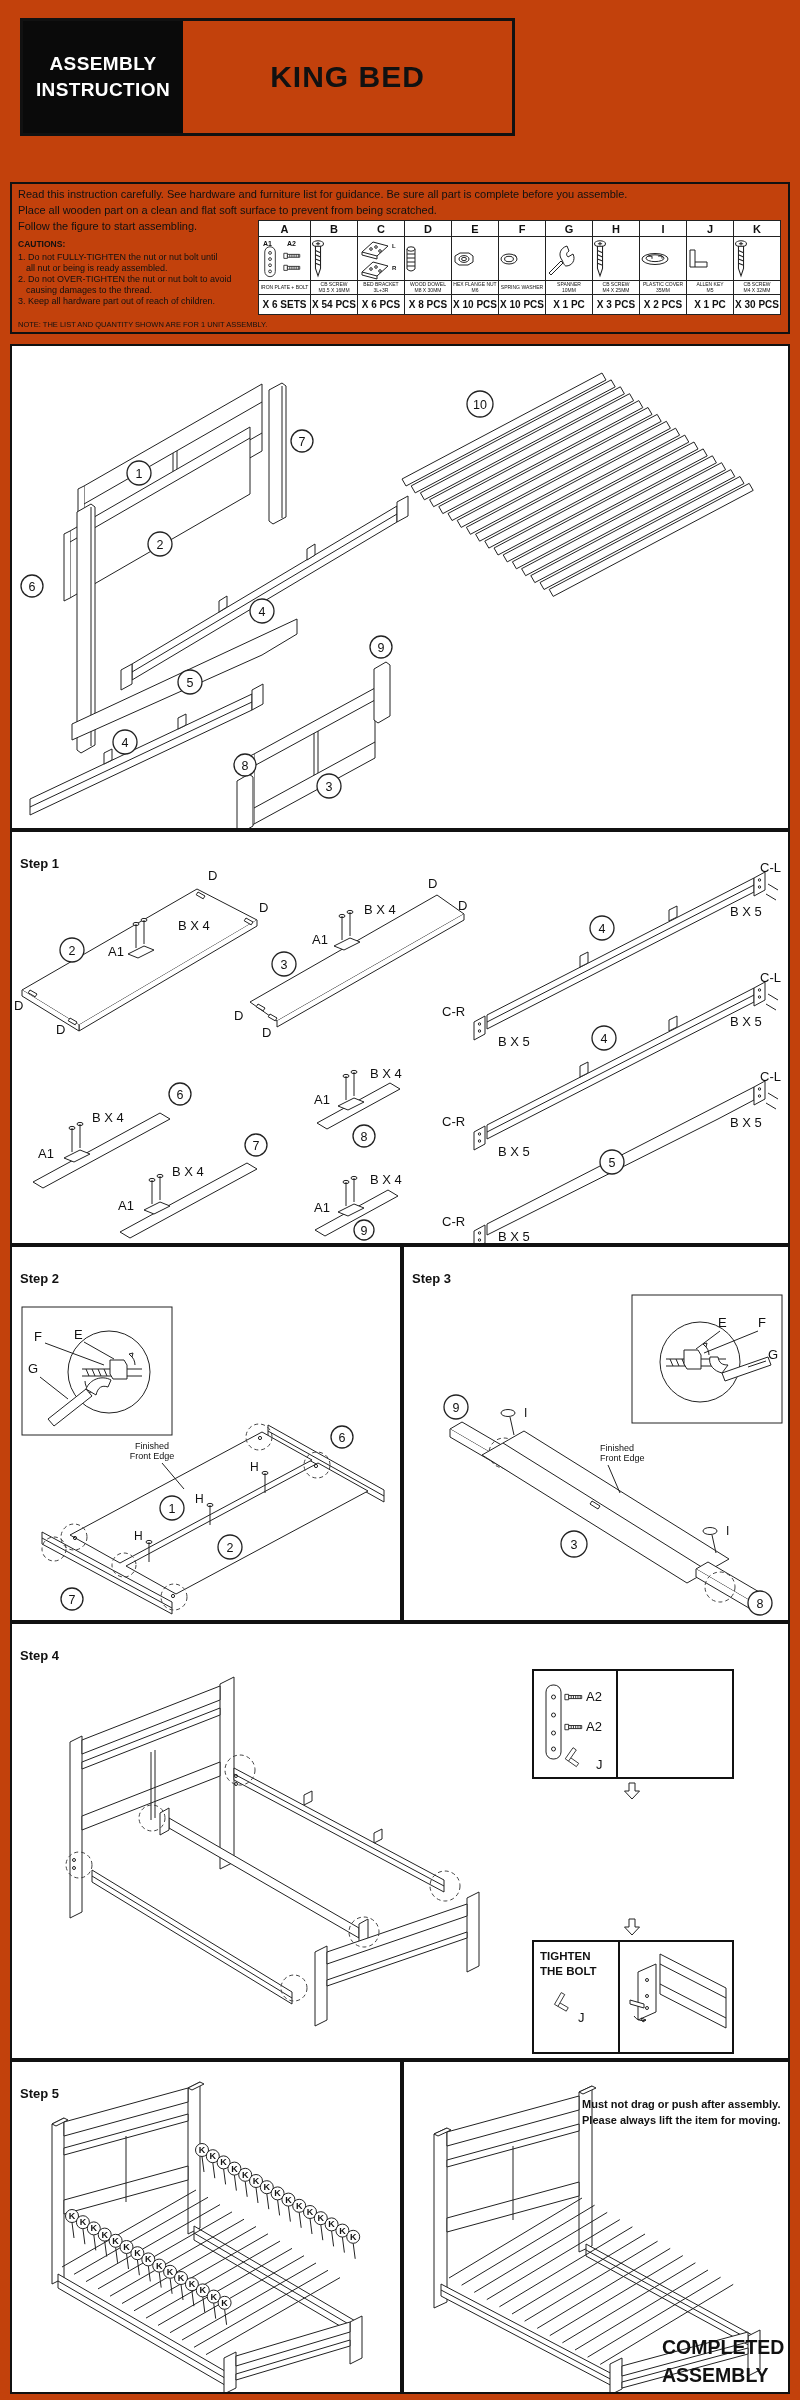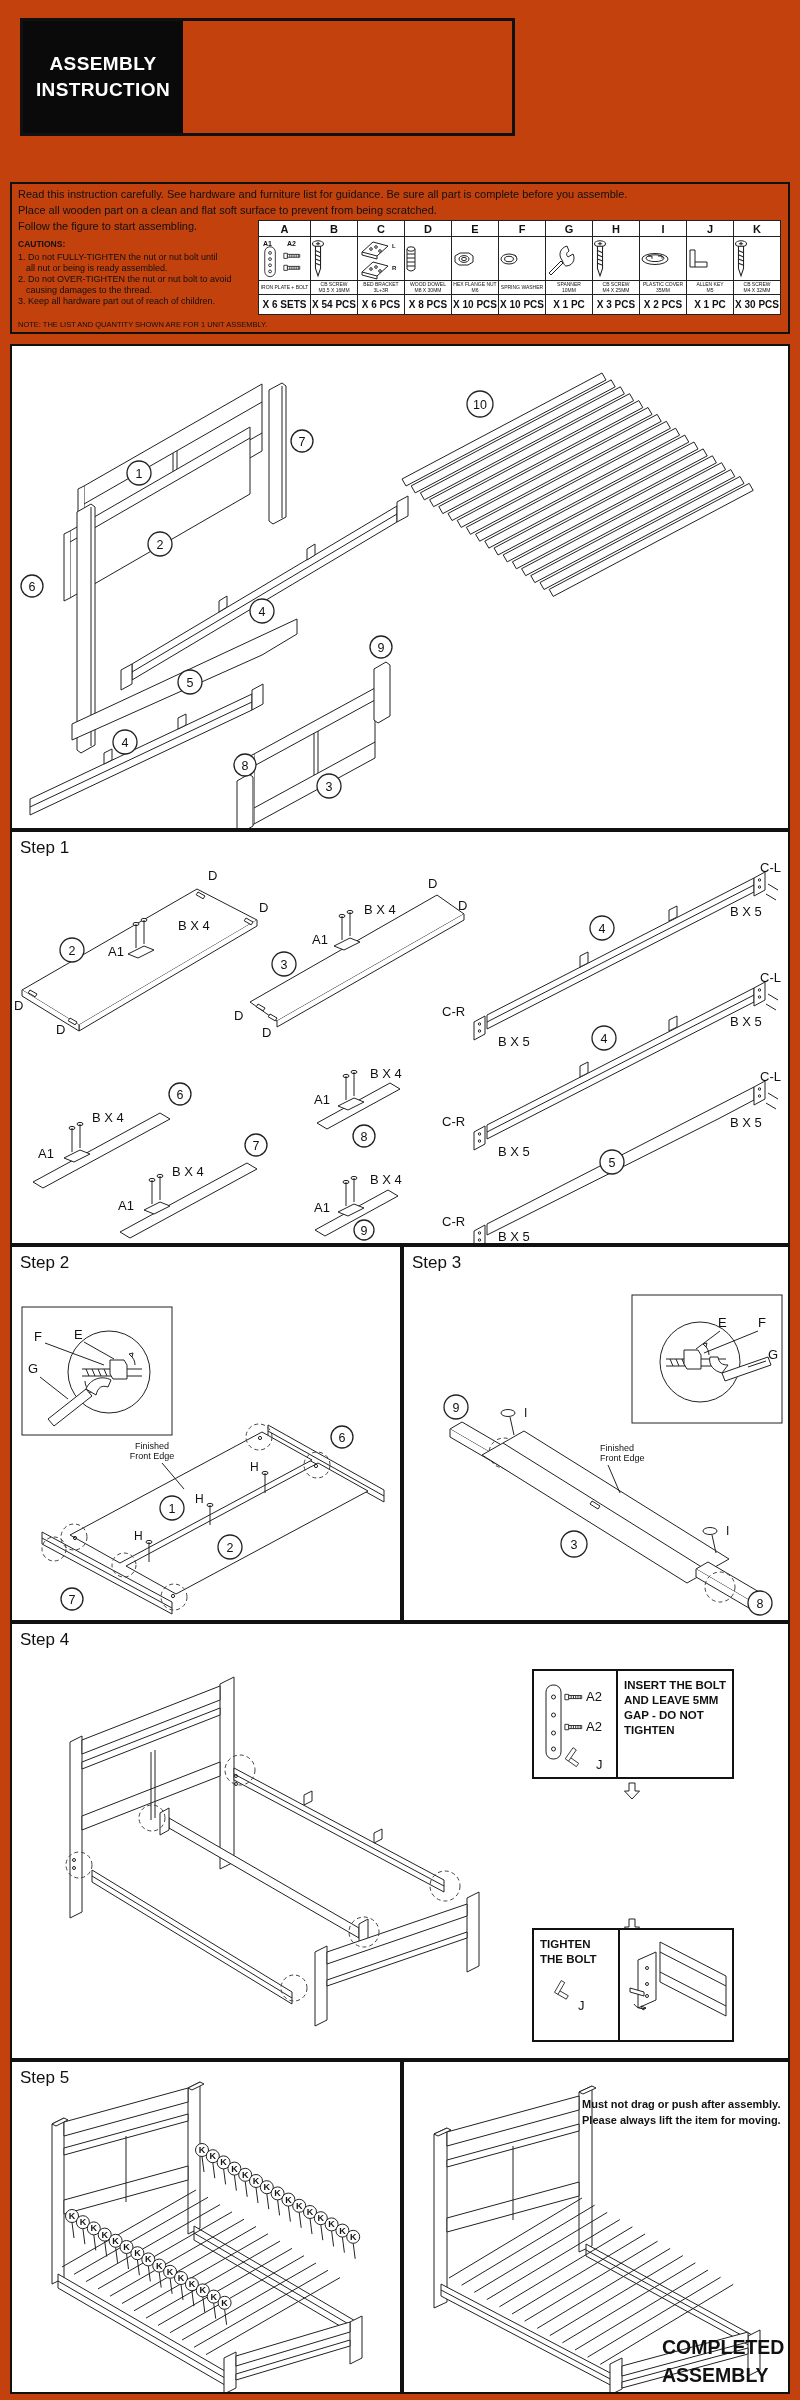--- a/index.html
+++ b/index.html
@@ -19,21 +19,21 @@
   .note{position:absolute;left:6px;top:136px;font-size:7.5px}
   
   table.hw{position:absolute;left:246px;top:36px;border-collapse:collapse;table-layout:fixed}
   table.hw td{border:1px solid #222;text-align:center;vertical-align:middle;padding:0;background:#fff}
   .r-let td{height:16px;font-size:11px;font-weight:700}
   .r-ico td{height:44px}
   .r-nam td{height:14px;font-size:5px;line-height:1.15}
   .r-qty td{height:20px;font-size:10px;font-weight:700}
   
   .sec{position:absolute;border:2px solid #111;background:#fff}
-  .stitle{position:absolute;left:8px;top:6px;font-size:17px;font-weight:400;z-index:3}
+  .stitle{position:absolute;left:8px;top:24px;font-size:13px;font-weight:700;z-index:3}
   svg{display:block}
   .pt{fill:#fff;stroke:#222;stroke-width:1}
   .st{stroke:#222;stroke-width:1;fill:none}
   .dc{fill:none;stroke:#444;stroke-width:1;stroke-dasharray:4 3}
   .cnum circle{fill:#fff;stroke:#222;stroke-width:1.3}
   text{fill:#111;font-family:"Liberation Sans",sans-serif}
   .lb{font-size:13px}
   .nm{font-size:12.5px}
   .hl{font-size:12px}
   .sm{font-size:9px}
@@ -130,20 +130,21 @@
           <path class="pt" d="M5,1 h6 v8 h4.5 l-7.5,8 l-7.5,-8 H5 Z"></path>
         </g>
     </defs>
   </svg>
 
   <div class="hdr">
     <div class="brand">
       <span>ASSEMBLY</span>
       <span>INSTRUCTION</span>
     </div>
+    <div class="ptitle">KING BED</div>
   </div>
 
   <div class="intro">
     <div class="il" style="top:4px">Read this instruction carefully. See hardware and furniture list for guidance. Be sure all part is complete before you assemble.</div>
     <div class="il" style="top:20px">Place all wooden part on a clean and flat soft surface to prevent from being scratched.</div>
     <div class="il" style="top:36px">Follow the figure to start assembling.</div>
     <div class="ct" style="top:55px">CAUTIONS:</div>
     <div class="cl" style="top:68px">1. Do not FULLY-TIGHTEN the nut or nut bolt until</div>
     <div class="cl cli" style="top:79px">all nut or being is ready assembled.</div>
     <div class="cl" style="top:90px">2. Do not OVER-TIGHTEN the nut or nut bolt to avoid</div>
@@ -751,31 +752,30 @@
               <use href="#sym-bolt"></use>
             </g>
           <text class="lb" x="52" y="30">A2</text>
           <text class="lb" x="52" y="60">A2</text>
           <g transform="translate(38,74) rotate(35)">
               <use href="#sym-allen" transform="scale(0.8)"></use>
             </g>
           <text class="lb" x="62" y="98">J</text>
         </svg>
       </div>
-      <div class="txt">INSERT THE BOLT AND LEAVE 5MM GAP - DO NOT TIGHTEN</div>
     </div>
     <svg class="arr" style="left:612px;top:158px" width="16" height="18" viewBox="0 0 16 18">
         <use href="#d-arrow"></use>
       </svg>
 
     <svg class="arr" style="left:612px;top:294px" width="16" height="18" viewBox="0 0 16 18">
         <use href="#d-arrow"></use>
       </svg>
 
-    <div class="b4" style="left:520px;top:304px;width:202px;height:114px">
+    <div class="b4" style="left:520px;top:316px;width:202px;height:114px">
       <div class="cell-l" style="width:86px">
         <div class="txt">TIGHTEN THE BOLT</div>
         <svg width="80" height="40" viewBox="0 0 80 40">
           <g transform="translate(26,4) rotate(30)">
               <use href="#sym-allen" transform="scale(0.8)"></use>
             </g>
           <text class="lb" x="44" y="36">J</text>
         </svg>
       </div>
       <svg width="112" height="110" viewBox="0 0 112 110">

